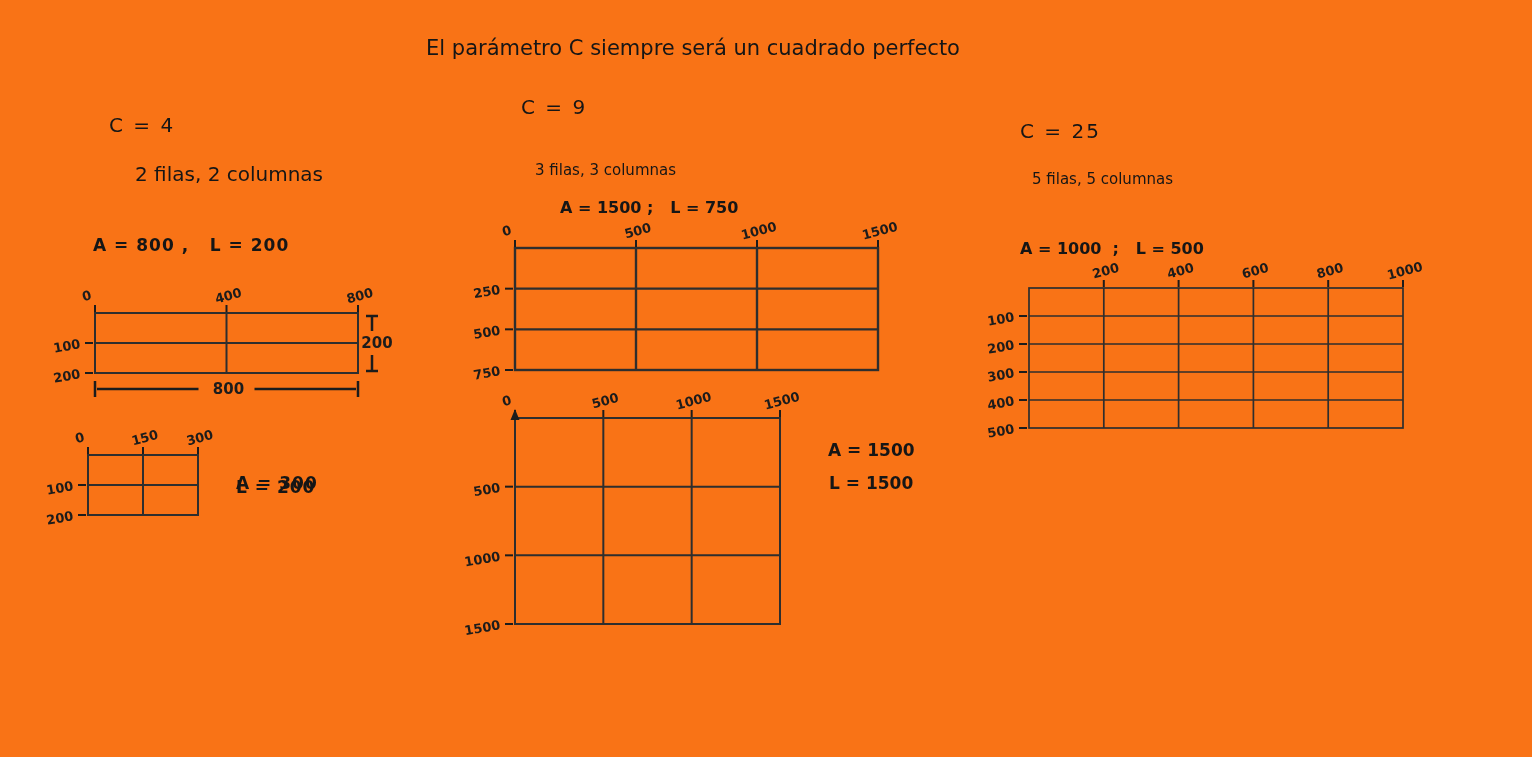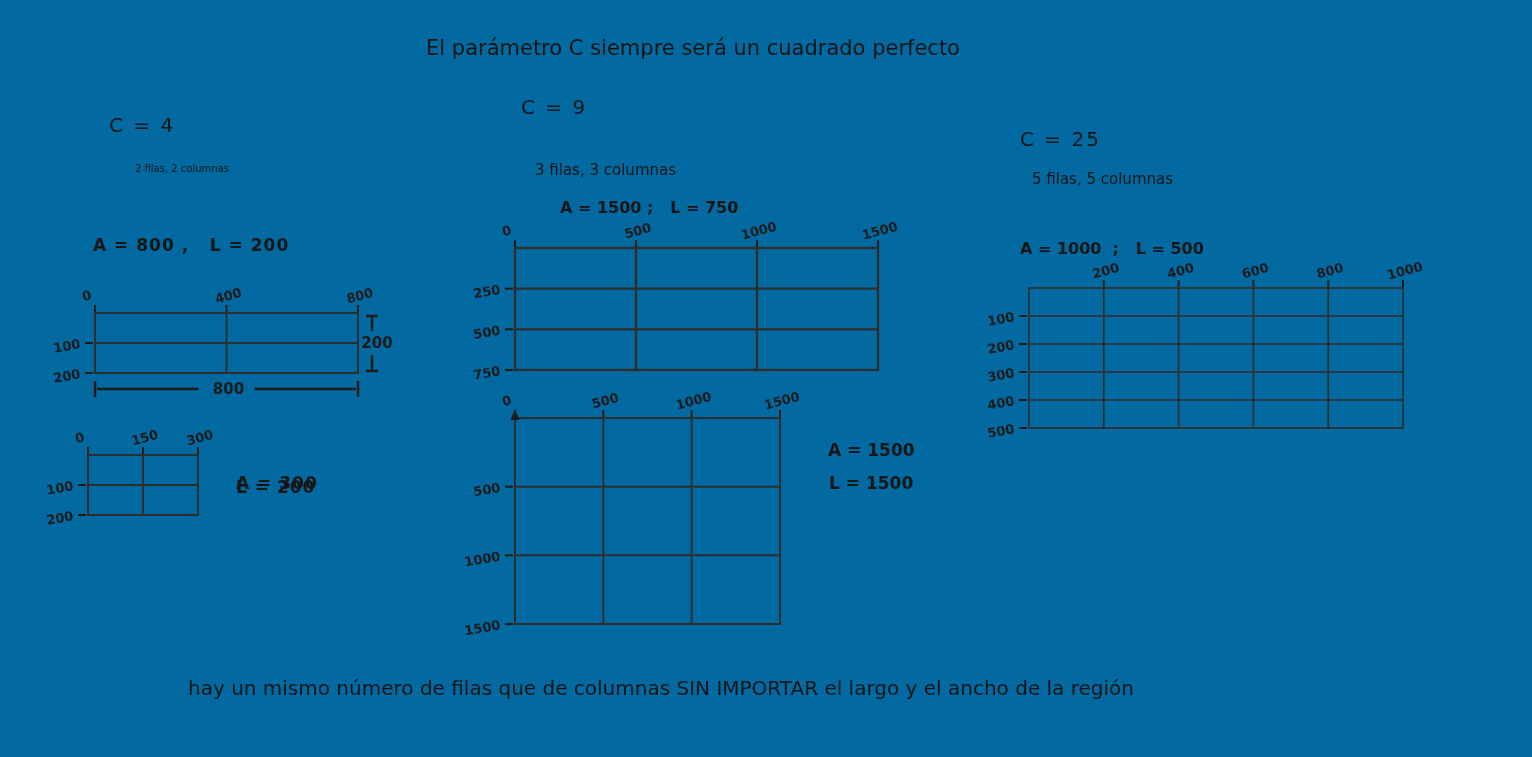--- a/index.html
+++ b/index.html
@@ -1,28 +1,28 @@
 <!DOCTYPE html>
 <html><head>
 <meta charset="utf-8">
 <style>
   html,body{margin:0;padding:0;background:#ffffff;}
   .stage{
-    position:relative;width:1532px;height:757px;background:#0369a1;
+    position:relative;width:1532px;height:757px;background:#f97316;
     font-family:"DejaVu Sans",sans-serif;color:#161616;overflow:hidden;
   }
   .txt{position:absolute;white-space:pre;line-height:1.15;}
   .t-title{left:693px;top:36px;transform:translateX(-50%);font-size:21px;}
   .t-c4-h{left:97px;top:114px;font-size:20px;letter-spacing:2px;margin-left:12px;}
-  .t-c4-sub{left:135px;top:163px;font-size:10px;}
+  .t-c4-sub{left:135px;top:163px;font-size:20px;}
   .t-c4-params{left:93px;top:236px;font-size:17px;font-weight:bold;letter-spacing:1px;}
   .t-c9-h{left:521px;top:96px;font-size:20px;letter-spacing:2px;}
   .t-c9-sub{left:535px;top:162px;font-size:15px;}
   .t-c9-params{left:560px;top:199px;font-size:16px;font-weight:bold;}
-  .t-c25-h{left:1020px;top:120px;font-size:20px;letter-spacing:2px;margin-top:8px;}
+  .t-c25-h{left:1020px;top:120px;font-size:20px;letter-spacing:2px;}
   .t-c25-sub{left:1032px;top:171px;font-size:15px;}
   .t-c25-params{left:1020px;top:240px;font-size:16px;font-weight:bold;}
   .t-g2a{left:236px;top:446px;font-size:17px;font-weight:bold;letter-spacing:1px;margin-top:28px;}
   .t-g2l{left:236px;top:478px;font-size:17px;font-weight:bold;letter-spacing:1px;}
   .t-g4a{left:828px;top:441px;font-size:17px;font-weight:bold;}
   .t-g4l{left:829px;top:474px;font-size:17px;font-weight:bold;}
   .t-f1{left:188px;top:644px;font-size:20px;}
   .t-f2{left:188px;top:677px;font-size:20px;}
   svg.grid{position:absolute;overflow:visible;}
   svg.grid text{font-family:"DejaVu Sans",sans-serif;font-weight:bold;}
@@ -43,21 +43,20 @@
   <div class="txt t-c9-h">C = 9</div>
   <div class="txt t-c9-sub">3 filas, 3 columnas</div>
   <div class="txt t-c9-params">A = 1500 ;   L = 750</div>
   <div class="txt t-g4a">A = 1500</div>
   <div class="txt t-g4l">L = 1500</div>
 
   <div class="txt t-c25-h">C = 25</div>
   <div class="txt t-c25-sub">5 filas, 5 columnas</div>
   <div class="txt t-c25-params">A = 1000  ;   L = 500</div>
 
-  <div class="txt t-f2">hay un mismo número de filas que de columnas SIN IMPORTAR el largo y el ancho de la región</div>
 
 <svg class="grid" width="401" height="146" style="left: 37px; top: 275px;">
       <rect x="58" y="38" width="263" height="60" fill="none" stroke="#2e2e2e" stroke-width="2"></rect>
       <line x1="189.5" y1="38" x2="189.5" y2="98" stroke="#2e2e2e" stroke-width="2"></line>
       <line x1="58" y1="68" x2="321" y2="68" stroke="#2e2e2e" stroke-width="2"></line>
       <line x1="58" y1="30" x2="58" y2="37" stroke="#1c1c1c" stroke-width="2"></line>
       <text x="51" y="25" text-anchor="middle" font-size="13" fill="#1c1c1c" transform="rotate(-15 51 25)">0</text>
       <line x1="189.5" y1="30" x2="189.5" y2="37" stroke="#1c1c1c" stroke-width="2"></line>
       <text x="192.5" y="25" text-anchor="middle" font-size="13" fill="#1c1c1c" transform="rotate(-15 192.5 25)">400</text>
       <line x1="321" y1="30" x2="321" y2="37" stroke="#1c1c1c" stroke-width="2"></line>

